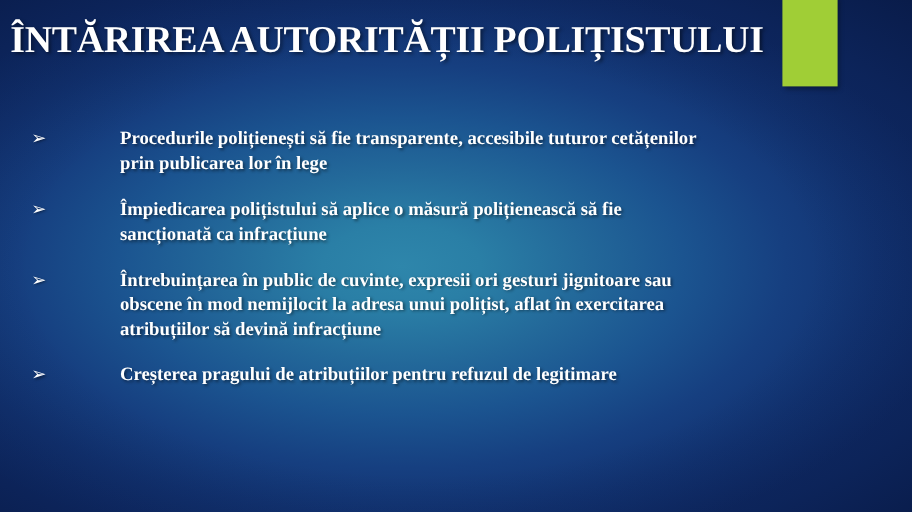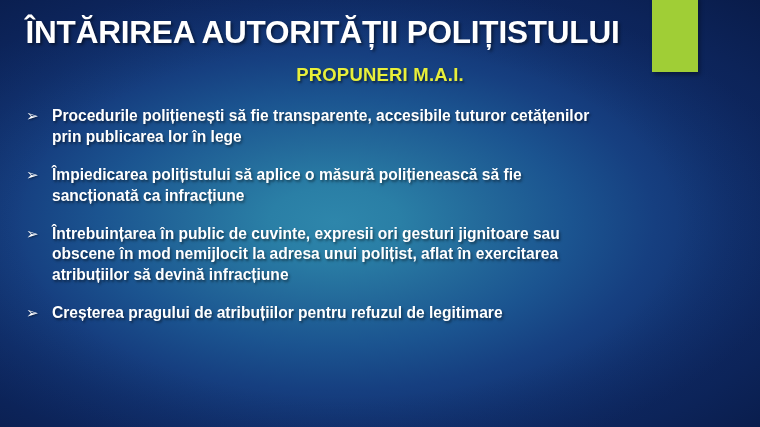--- a/index.html
+++ b/index.html
@@ -1,15 +1,15 @@
 <!DOCTYPE html>
 <html><head>
 <meta charset="utf-8">
 <style>
-  * { margin: 0; padding: 0; box-sizing: border-box; }
+  * { margin: 0; padding: 0; box-sizing: border-box; font-family: Liberation Serif, serif; }
 
   html, body {
     width: 760px;
     height: 427px;
     overflow: hidden;
     background: #0c2461;
   }
 
   body {
     font-family: "Liberation Sans", sans-serif;
@@ -134,33 +134,33 @@
     font-size: 15px;
     font-weight: normal;
     color: #ffffff;
     line-height: 1.34;
     text-shadow: 1px 1px 2px rgba(0,0,0,0.45);
   }
 
   .bullet-text {
     display: block;
     white-space: pre-line;
+    margin-left: 48px;
   }
 </style>
 </head>
 <body>
 
 <div class="slide">
   <div class="content">
 
     <div class="green-bar"></div>
 
     <div class="title">ÎNTĂRIREA AUTORITĂȚII POLIȚISTULUI</div>
 
-    <div class="subtitle">PROPUNERI M.A.I.</div>
 
     <div class="bullets">
 
       <div class="bullet">
         <span class="bullet-marker">➢</span>
         <span class="bullet-text">Procedurile polițienești să fie transparente, accesibile tuturor cetățenilor
 prin publicarea lor în lege</span>
       </div>
 
       <div class="bullet">

